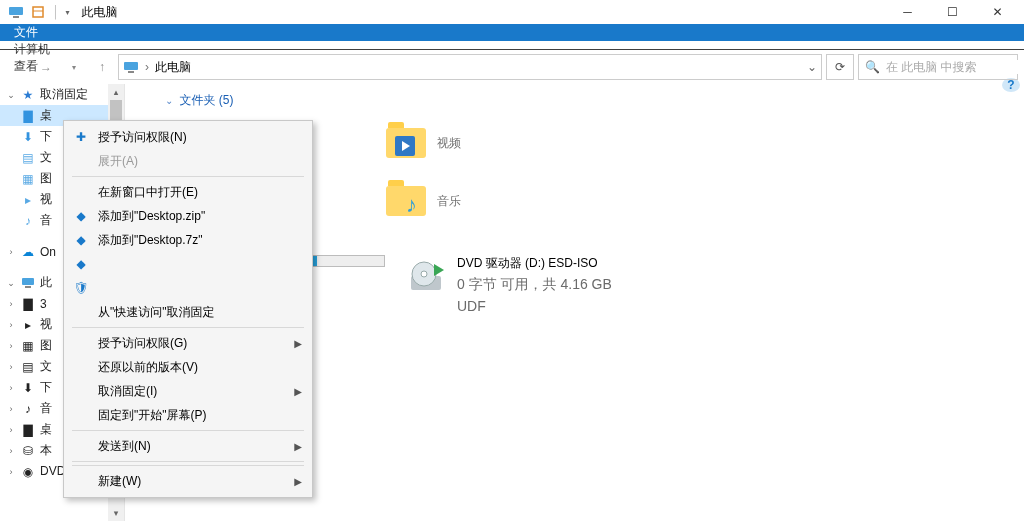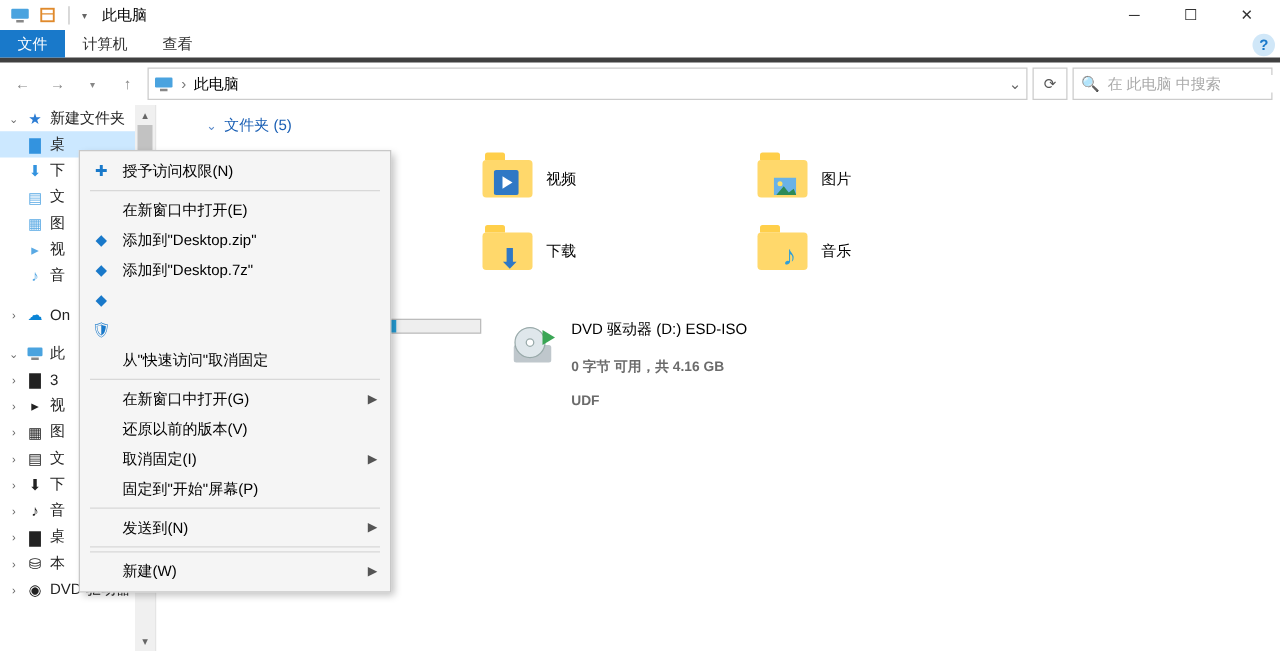--- a/index.html
+++ b/index.html
@@ -7,21 +7,21 @@
 
   
   .titlebar { height: 24px; display: flex; align-items: center; padding: 0 4px; }
   .titlebar .qat { display: flex; align-items: center; gap: 6px; padding-left: 4px; }
   .tb-icon { width: 16px; height: 16px; display:inline-flex; align-items:center; justify-content:center; }
   .titlebar .title { margin-left: 12px; color:#000; }
   .win-controls { margin-left: auto; display: flex; }
   .win-controls div { width: 45px; height: 24px; display:flex; align-items:center; justify-content:center; color:#333; }
 
   
-  .menubar { height: 26px; display: flex; align-items: stretch; border-bottom: 4px solid #404040; }
+  .menubar { height: 26px; display: flex; align-items: stretch; border-bottom: 1px solid #404040; flex-direction: column; }
   .file-tab { background:#1979ca; color:#fff; padding: 0 14px; display:flex; align-items:center; }
   .menu-tab { padding: 0 14px; display:flex; align-items:center; color:#333; }
   .help-icon { margin-left:auto; width:24px; display:flex; align-items:center; justify-content:center; color:#1979ca; font-weight:bold; background:#d0e7f8; border-radius:50%; height:18px; width:18px; margin-right:4px; margin-top:3px;}
 
   
   .navbar { height: 34px; display:flex; align-items:center; padding: 4px 6px; gap:4px; }
   .nav-btn { width:24px; height:24px; display:flex; align-items:center; justify-content:center; color:#888; }
   .addr { flex:1; height:26px; border:1px solid #ccc; display:flex; align-items:center; padding:0 4px; gap:6px; }
   .addr .chev { color:#777; }
   .addr .drop { margin-left:auto; color:#666; }
@@ -43,27 +43,27 @@
 
   .content { flex:1; padding: 4px 10px; position:relative; }
   .group-header { display:flex; align-items:center; gap:6px; color:#1a5fb4; margin:4px 0 8px 30px; font-size:12px;}
   .group-header .chev{ font-size:10px; color:#5a8acb;}
   .folders-grid { display:grid; grid-template-columns: repeat(3, 210px); column-gap:10px; row-gap:6px; margin-left:30px;}
   .folder-item { display:flex; align-items:center; gap:10px; height:52px; }
   .big-icon { width:42px; height:42px; display:flex; align-items:center; justify-content:center; position:relative; }
   .folder-shape { width:40px; height:30px; background:#ffd86b; border-radius:3px; position:relative; }
   .folder-shape::before { content:""; position:absolute; top:-6px; left:2px; width:16px; height:6px; background:#ffcf4a; border-radius:2px 2px 0 0;}
   .overlay { position:absolute; bottom:4px; right:6px; font-size:16px; }
-  .item-label { color:#000000; }
+  .item-label { color:#737373; }
 
   .drive-row { display:flex; gap:20px; margin:28px 0 0 30px; }
   .drive-item { width:280px; display:flex; gap:10px; }
   .drive-icon { width:42px; height:42px; display:flex; align-items:center; justify-content:center; }
-  .drive-text { display:flex; flex-direction:column; gap:14px; }
-  .drive-text .sub { color:#6b6b6b; font-size:11px;font-weight:bold; }
+  .drive-text { display:flex; flex-direction:column; gap:4px; }
+  .drive-text .sub { color:#6b6b6b; font-size:14px; }
   .bar { width:170px; height:12px; border:1px solid #bcbcbc; position:relative; background:#eee; }
   .bar .fill { position:absolute; left:0; top:0; bottom:0; width:60%; background:#26a0da; }
 
   
   .context-menu { position:absolute; left:63px; top:120px; width:250px; background:#f5f5f5; border:1px solid #c8c8c8; box-shadow: 3px 3px 6px rgba(0,0,0,.25); padding:4px 0; z-index:10;}
   .cm-item { height:24px; display:flex; align-items:center; padding:0 10px 0 8px; gap:8px; color:#000;}
   .cm-item.disabled { color:#9a9a9a; }
   .cm-item .cm-icon { width:18px; display:flex; justify-content:center; color:#1979ca;}
   .cm-item .arrow { margin-left:auto; color:#555; font-size:10px;}
   .cm-sep { height:1px; background:#d8d8d8; margin:3px 8px; }
@@ -127,21 +127,21 @@
     <input placeholder="在 此电脑 中搜索" style="">
   </div>
 </div>
 
 <div class="body">
 
   <div class="navpane">
     <div class="np-item">
       <span class="np-caret">⌄</span>
       <span class="np-icon" style="color:#2b7cd3;">★</span>
-      <span>新建文件夹</span>
+      <span>取消固定</span>
     </div>
     <div class="np-item selected">
       <span class="np-caret"></span>
         <span class="np-icon" style="color:#3393df;">▇</span>
       <span>桌</span>
     </div>
     <div class="np-item">
       <span class="np-caret"></span>
         <span class="np-icon" style="color:#3393df;">⬇</span>
       <span>下</span>
@@ -254,33 +254,20 @@
         <div class="big-icon">
             <div class="folder-shape"></div>
             <span class="overlay" style="color:#2f78c5;bottom:8px;right:12px;">
           <svg width="20" height="20">
                 <rect width="20" height="20" fill="#2f78c5" rx="2"></rect>
                 <polygon points="7,5 15,10 7,15" fill="#fff"></polygon>
               </svg>
         </span>
           </div>
         <span class="item-label">视频</span>
-      </div>
-      <div class="folder-item">
-        <div class="big-icon">
-            <div class="folder-shape"></div>
-            <span class="overlay" style="bottom:8px;right:10px;">
-          <svg width="18" height="14">
-                <rect width="18" height="14" fill="#6ab2e7"></rect>
-                <circle cx="5" cy="5" r="2" fill="#ffe066"></circle>
-                <polygon points="2,14 8,7 12,12 16,9 18,14" fill="#2e8b57"></polygon>
-              </svg>
-        </span>
-          </div>
-        <span class="item-label">图片</span>
       </div>
 
       <div class="folder-item" style="visibility:hidden;"></div>
       <div class="folder-item">
         <div class="big-icon">
             <div class="folder-shape"></div>
             <span class="overlay" style="color:#2f78c5;font-size:22px;bottom:2px;right:10px;">⬇</span>
           </div>
         <span class="item-label">下载</span>
       </div>
@@ -327,20 +314,24 @@
       </div>
     </div>
   </div>
 </div>
 
 <div class="context-menu">
   <div class="cm-item">
       <span class="cm-icon">✚</span>
       <span>授予访问权限(N)</span>
     </div>
+  <div class="cm-item disabled">
+      <span class="cm-icon"></span>
+      <span>展开(A)</span>
+    </div>
   <div class="cm-sep"></div>
   <div class="cm-item">
       <span class="cm-icon"></span>
       <span>在新窗口中打开(E)</span>
     </div>
   <div class="cm-item">
       <span class="cm-icon">◆</span>
       <span>添加到"Desktop.zip"</span>
     </div>
   <div class="cm-item">
@@ -353,21 +344,21 @@
   <div class="cm-item">
       <span class="cm-icon">🛡</span>
     </div>
   <div class="cm-item">
       <span class="cm-icon"></span>
       <span>从"快速访问"取消固定</span>
     </div>
   <div class="cm-sep"></div>
   <div class="cm-item">
       <span class="cm-icon"></span>
-      <span>在新窗口中打开(G)</span>
+      <span>授予访问权限(G)</span>
       <span class="arrow">▶</span>
     </div>
   <div class="cm-item">
       <span class="cm-icon"></span>
       <span>还原以前的版本(V)</span>
     </div>
   <div class="cm-item">
       <span class="cm-icon"></span>
       <span>取消固定(I)</span>
       <span class="arrow">▶</span>

